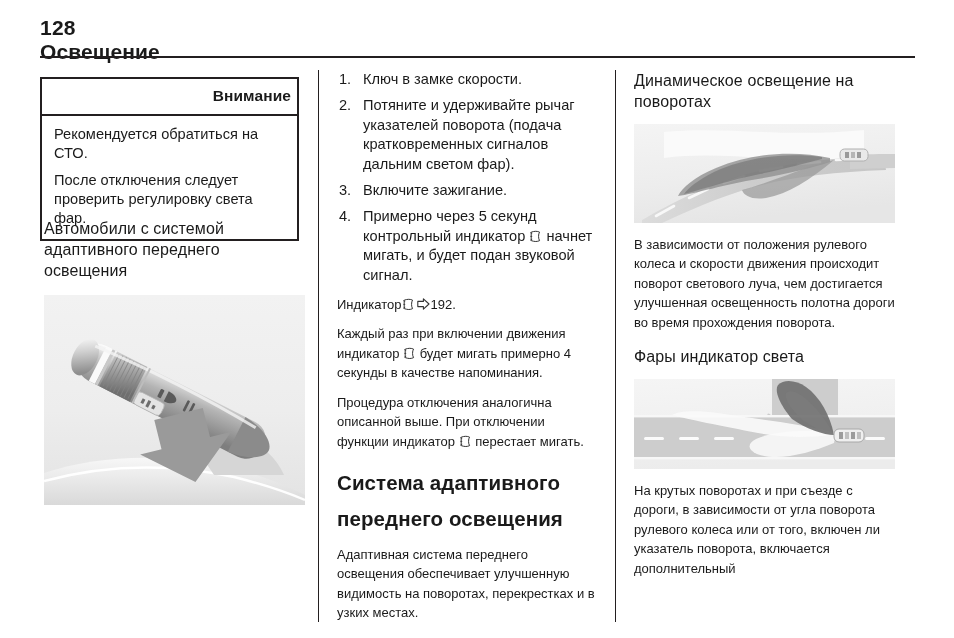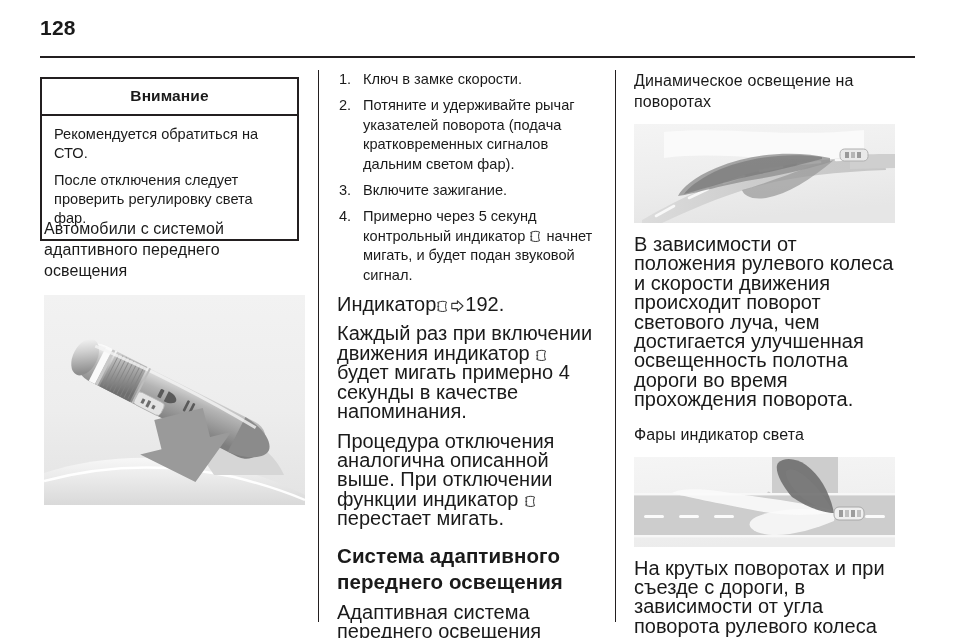--- a/index.html
+++ b/index.html
@@ -80,21 +80,21 @@
   .warning-box {
     position: absolute;
     left: 0;
     top: 7px;
     width: 259px;
     border: 2px solid #231f20;
     box-sizing: border-box;
     background: #fff;
   }
   .warning-title {
-    text-align: center;
+    text-align: right;
     font-size: 15.5px;
     font-weight: bold;
     padding: 8px 6px 9px;
     border-bottom: 2px solid #231f20;
     letter-spacing: 0.1px;
   }
   .warning-body {
     padding: 9px 12px 11px 12px;
   }
   .warning-body p {
@@ -109,28 +109,28 @@
     margin: 0;
     font-size: 16px;
     font-weight: normal;
     line-height: 21px;
     letter-spacing: 0.1px;
   }
   h2.big-heading {
     margin: 0;
     font-size: 20.5px;
     font-weight: bold;
-    line-height: 26px;
+    line-height: 36px;
     letter-spacing: 0.1px;
   }
 
   
   p.body-text {
     margin: 0;
-    font-size: 20px;
+    font-size: 13px;
     line-height: 19.4px;
   }
   .gap-8  { height: 8px; }
   .gap-10 { height: 10px; }
   .gap-12 { height: 12px; }
   .gap-14 { height: 14px; }
 
   
   ol.steps {
     margin: 0;
@@ -183,20 +183,21 @@
 
   .fig-lever  { width: 261px; height: 210px; }
   .fig-curve  { width: 261px; height: 99px; }
   .fig-corner { width: 261px; height: 90px; }
 </style>
 </head>
 <body>
 
 <div class="page-header">
   <span class="page-number">128</span>
+  <span class="page-title">Освещение</span>
 </div>
 <div class="header-rule"></div>
 
 <div class="columns">
 
   <div class="col-divider divider-1"></div>
   <div class="col-divider divider-2"></div>
 
   <div class="col col-left">
 

